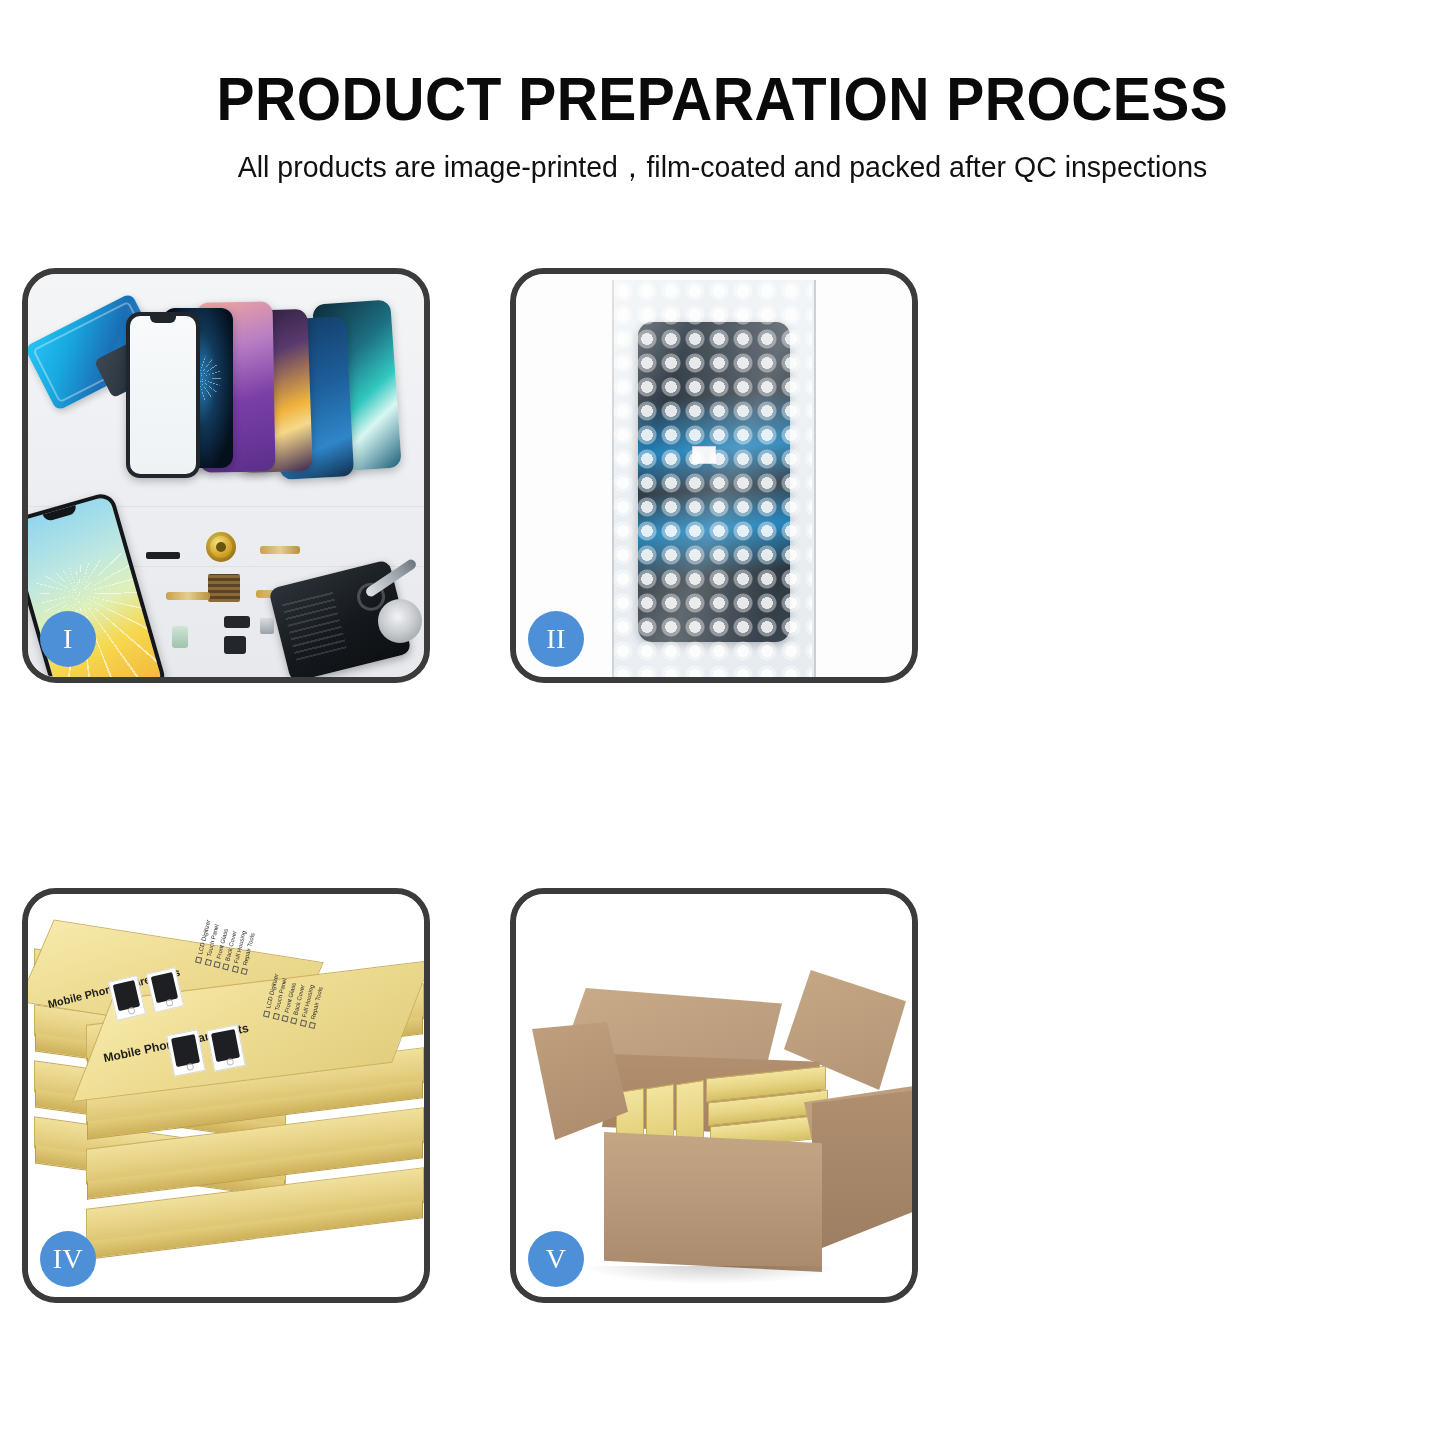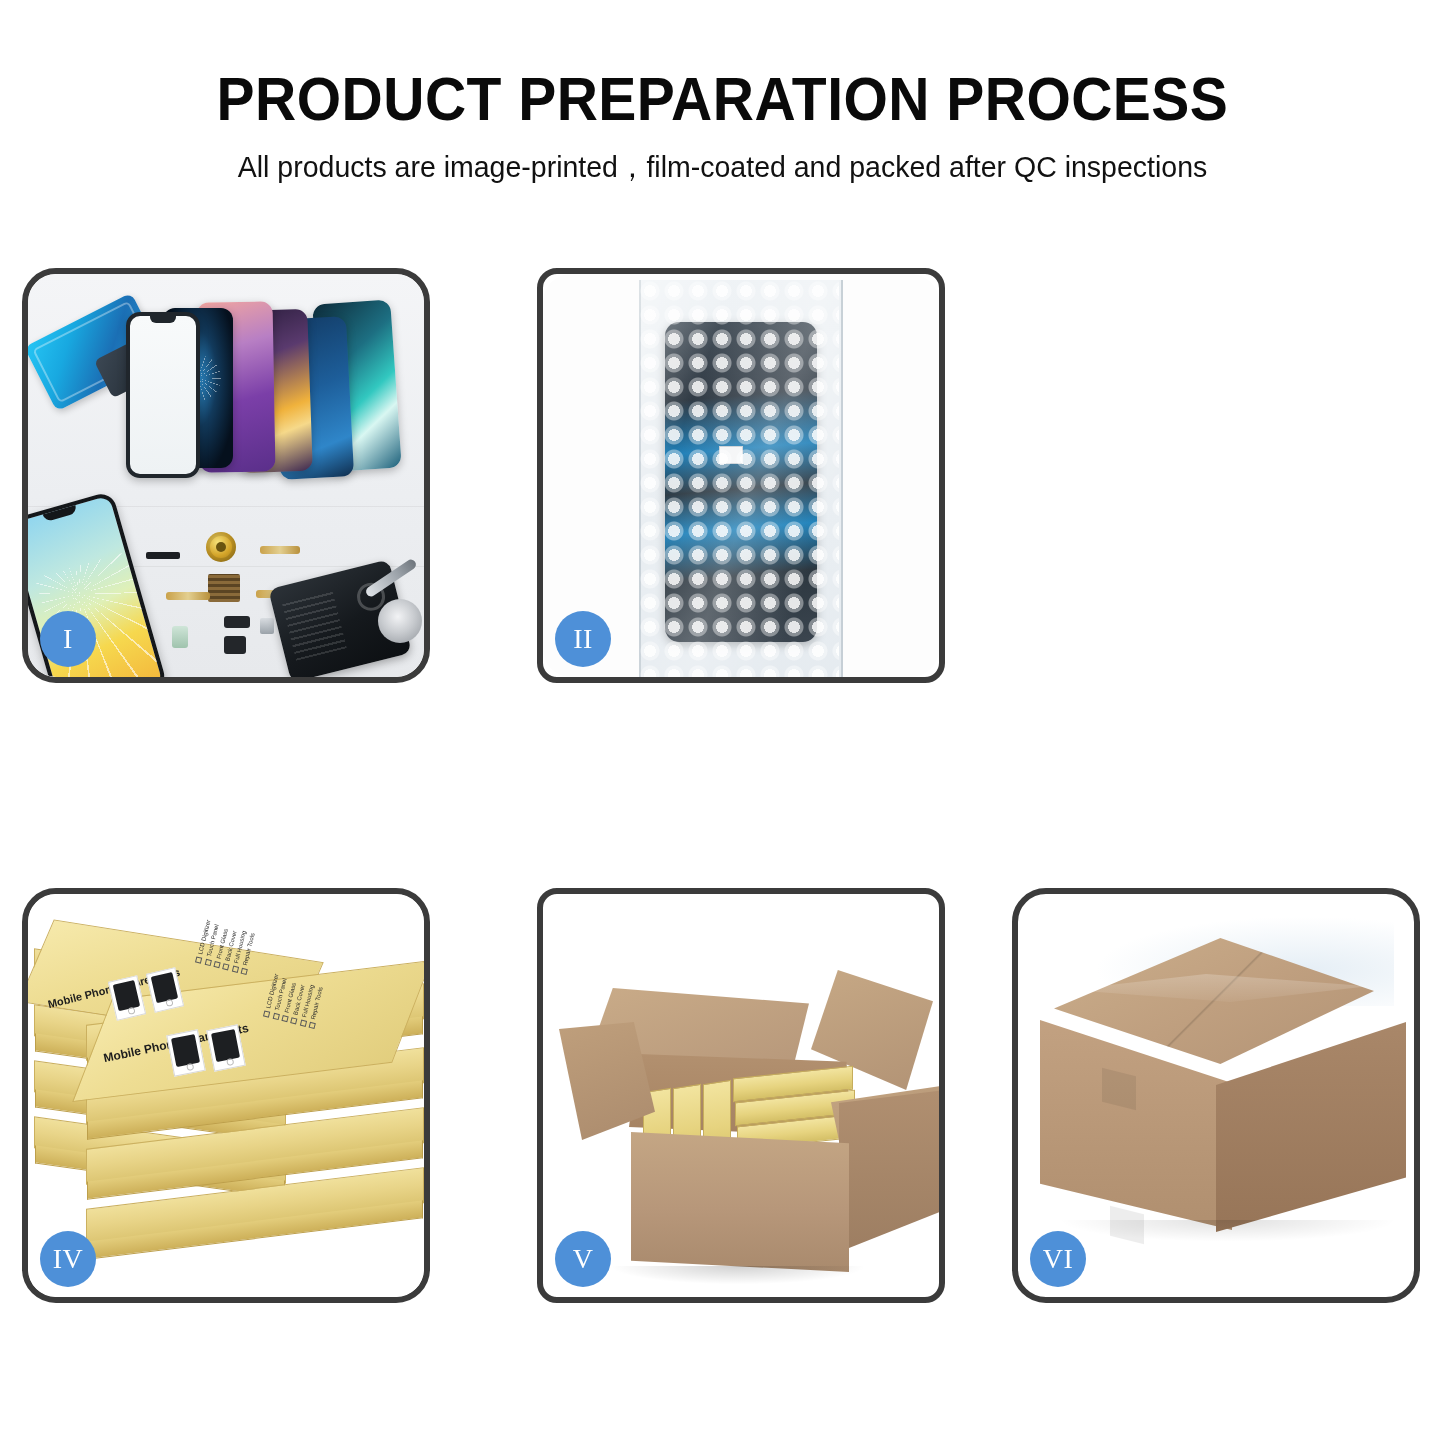--- a/index.html
+++ b/index.html
@@ -61,21 +61,21 @@
     position: absolute;
     width: 408px;
     height: 415px;
     border: 6px solid #3b3b3b;
     border-radius: 34px;
     background: #ffffff;
     box-sizing: border-box;
     overflow: hidden;
   }
   .panel.c0 { left: 0px; }
-  .panel.c1 { left: 515px; border-radius: 20px; }
+  .panel.c1 { left: 488px; }
   .panel.c2 { left: 990px; }
   .panel.r0 { top: 0px; }
   .panel.r1 { top: 620px; }
 
   .panel-inner {
     position: absolute;
     inset: 0;
     overflow: hidden;
     border-radius: 28px;
   }
@@ -656,28 +656,14 @@
       <div class="flapD"></div>
 
       <div class="k-right"></div>
       <div class="k-front"></div>
       <div class="k-shadow"></div>
 
       <div class="badge">V</div>
     </div>
   </div>
 
-  <div class="panel r1 c2">
-    <div class="panel-inner">
-      <div class="p6-glow"></div>
-      <div class="p6-top"></div>
-      <div class="p6-seam"></div>
-      <div class="p6-tape"></div>
-      <div class="p6-left"></div>
-      <div class="p6-right"></div>
-      <div class="p6-tab t1"></div>
-      <div class="p6-tab t2"></div>
-      <div class="p6-shadow"></div>
-      <div class="badge">VI</div>
-    </div>
-  </div>
 
 </div>
 
 </body></html>

